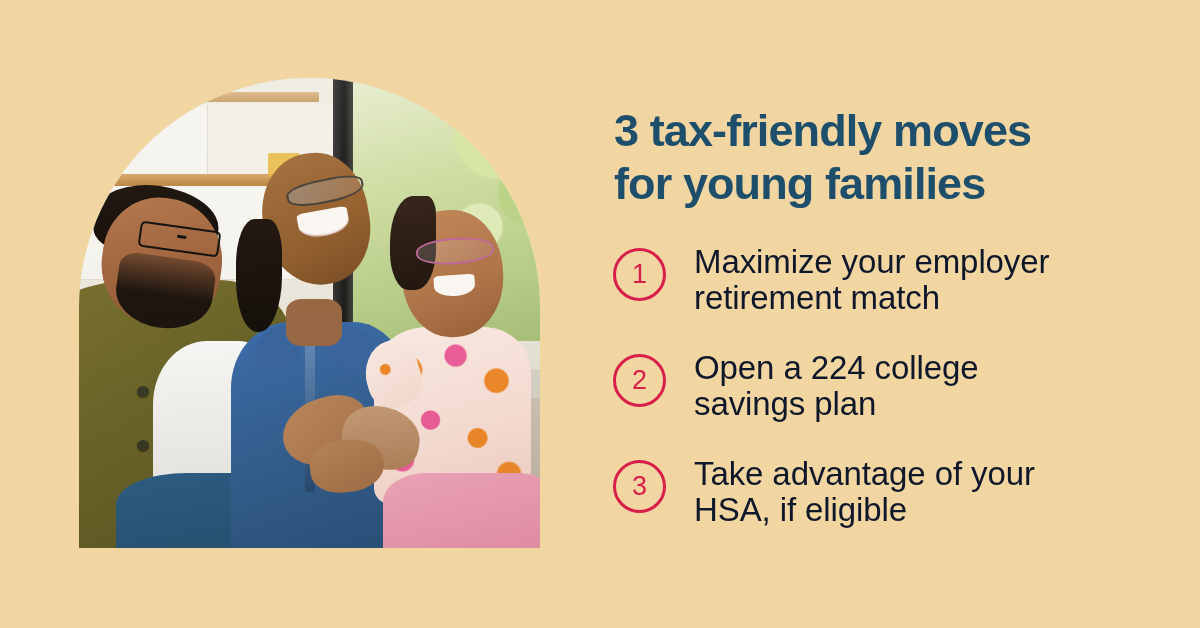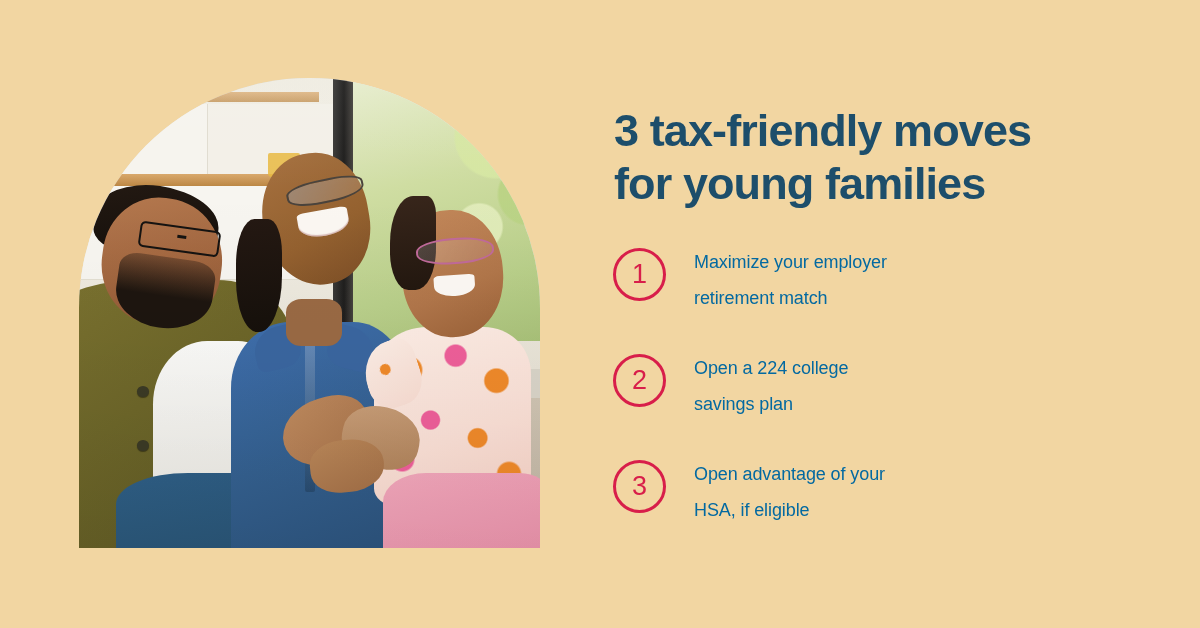--- a/index.html
+++ b/index.html
@@ -290,23 +290,23 @@
     color:#D81E4A;
     font-size:27px;
     line-height:47px;
     text-align:center;
     font-weight:400;
   }
 
   .item-text {
     position:absolute; left:81px; top:-2px;
     width:400px;
-    font-size:18px;
+    font-size:33px;
     line-height:36px;
-    color:#0369a1;
+    color:#0f172a;
     letter-spacing:-0.1px;
     white-space:pre-line;
   }
 </style>
 </head>
 <body>
 
 <div class="canvas">
 
   <div class="photo-frame">
@@ -379,20 +379,20 @@
       </div>
 
       <div class="item">
         <div class="badge">2</div>
         <div class="item-text">Open a 224 college
 savings plan</div>
       </div>
 
       <div class="item">
         <div class="badge">3</div>
-        <div class="item-text">Open advantage of your
+        <div class="item-text">Take advantage of your
 HSA, if eligible</div>
       </div>
 
     </div>
   </div>
 
 </div>
 
 </body></html>

